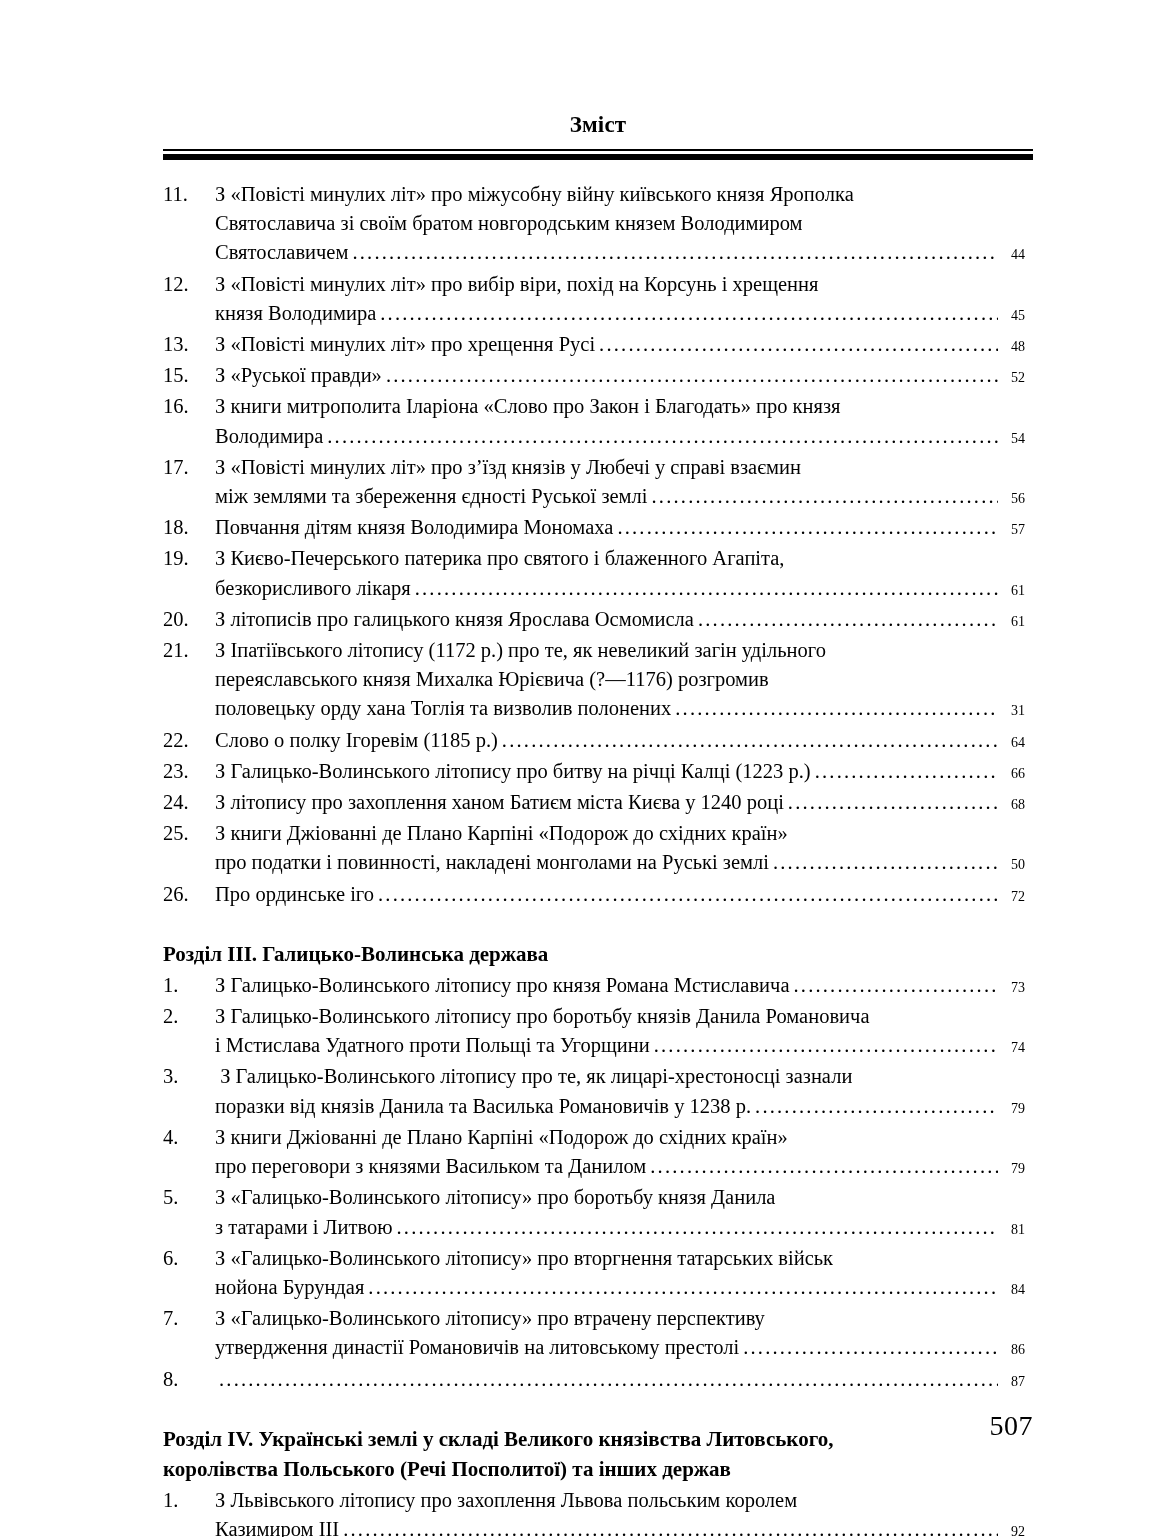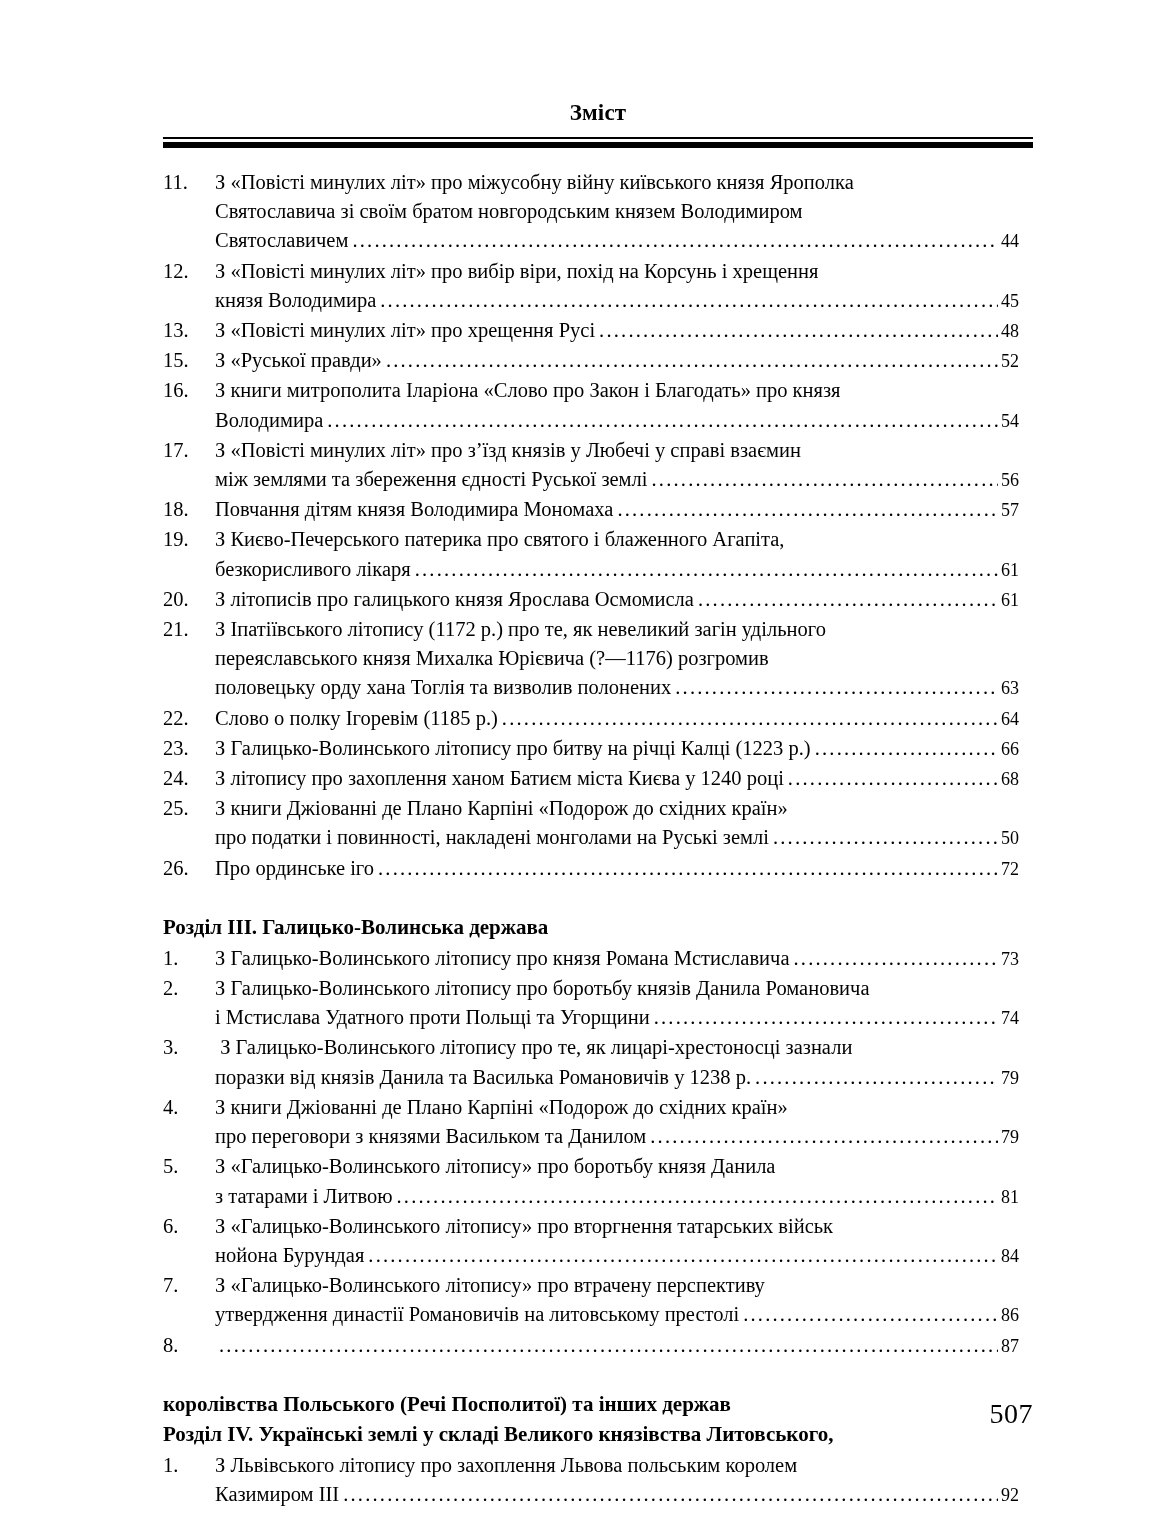--- a/index.html
+++ b/index.html
@@ -13,21 +13,21 @@
     height: 1537px;
     position: relative;
     font-family: "Liberation Serif", "DejaVu Serif", serif;
     color: #000000;
     overflow: hidden;
   }
 
   .page {
     position: absolute;
     left: 0;
-    top: 0;
+    top: 12px;
     width: 1166px;
     height: 1171px;
   }
 
   
   .running-head {
     position: absolute;
     left: 163px;
     top: 100px;
     width: 870px;
@@ -100,22 +100,22 @@
     letter-spacing: 2.2px;
     font-size: 20.5px;
     line-height: 29.2px;
   }
   .toc-line .leader::before {
     content: "......................................................................................................................";
   }
   .toc-line .pg {
     flex: 0 0 auto;
     min-width: 34px;
-    text-align: left;
-    font-size: 18px;
+    text-align: center;
+    font-size: 14px;
   }
   .toc-line.plain .txt {
     white-space: pre-wrap;
   }
 
   
   .section-heading {
     font-size: 21px;
     font-weight: bold;
     line-height: 30px;
@@ -264,21 +264,21 @@
         <span class="toc-body">
           <span class="toc-line plain">
             <span class="txt">З Іпатіївського літопису (1172 р.) про те, як невеликий загін удільного</span>
           </span>
           <span class="toc-line plain">
             <span class="txt">переяславського князя Михалка Юрієвича (?—1176) розгромив</span>
           </span>
           <span class="toc-line">
             <span class="txt">половецьку орду хана Тоглія та визволив полонених</span>
             <span class="leader"></span>
-            <span class="pg">63</span>
+            <span class="pg">31</span>
           </span>
         </span>
       </div>
       <div class="toc-entry">
         <span class="toc-num">22.</span>
         <span class="toc-body">
           <span class="toc-line">
             <span class="txt">Слово о полку Ігоревім (1185 р.)</span>
             <span class="leader"></span>
             <span class="pg">64</span>
@@ -422,22 +422,22 @@
       <div class="toc-entry">
         <span class="toc-num">8.</span>
         <span class="toc-body">
           <span class="toc-line">
             <span class="leader"></span>
             <span class="pg">87</span>
           </span>
         </span>
       </div>
       <div class="section-heading">
+        <span class="hline">Розділ IV. Українські землі у складі Великого князівства Литовського,</span>
         <span class="hline">королівства Польського (Речі Посполитої) та інших держав</span>
-        <span class="hline">Розділ IV. Українські землі у складі Великого князівства Литовського,</span>
       </div>
       <div class="toc-entry">
         <span class="toc-num">1.</span>
         <span class="toc-body">
           <span class="toc-line plain">
             <span class="txt">З Львівського літопису про захоплення Львова польським королем</span>
           </span>
           <span class="toc-line">
             <span class="txt">Казимиром III</span>
             <span class="leader"></span>

